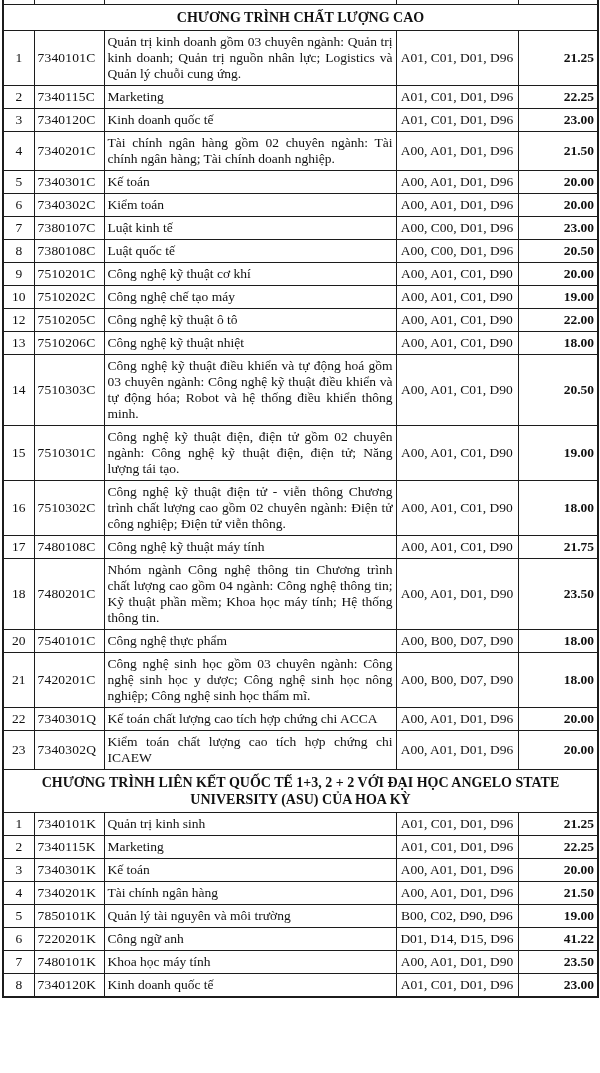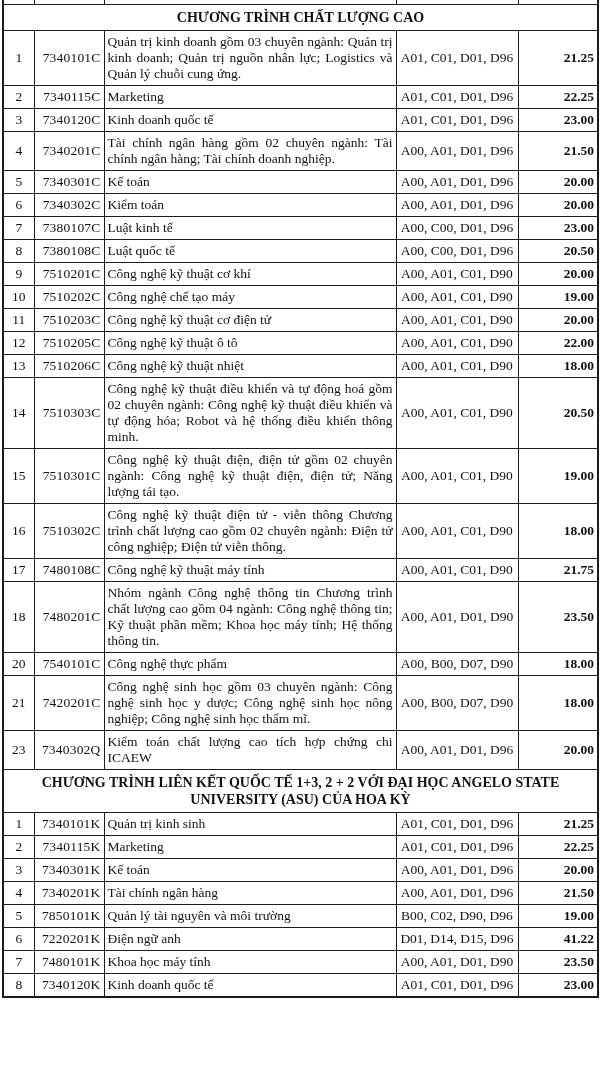--- a/index.html
+++ b/index.html
@@ -38,21 +38,21 @@
     border-top: none;
   }
   tr.section-row td {
     text-align: center;
     font-weight: bold;
     font-size: 14px;
     line-height: 17px;
     padding: 4px 6px;
   }
   td.stt   { text-align: center; }
-  td.code  { text-align: right; letter-spacing: 0.2px; }
+  td.code  { text-align: left; letter-spacing: 0.2px; }
   td.name  { text-align: justify; font-size: 13px; padding: 3px 4px; }
   td.combos{ text-align: center; }
   td.score { text-align: right; font-weight: bold; }
 </style>
 </head>
 <body>
 
 <table class="score-table">
   <colgroup>
     <col style="width:31px">
@@ -136,44 +136,37 @@
         <td class="score">20.00</td>
       </tr>
       <tr>
         <td class="stt">10</td>
         <td class="code">7510202C</td>
         <td class="name">Công nghệ chế tạo máy</td>
         <td class="combos">A00, A01, C01, D90</td>
         <td class="score">19.00</td>
       </tr>
       <tr>
-        <td class="stt">11</td>
-        <td class="code">7510203C</td>
-        <td class="name">Công nghệ kỹ thuật cơ điện tử</td>
-        <td class="combos">A00, A01, C01, D90</td>
-        <td class="score">20.00</td>
-      </tr>
-      <tr>
         <td class="stt">12</td>
         <td class="code">7510205C</td>
         <td class="name">Công nghệ kỹ thuật ô tô</td>
         <td class="combos">A00, A01, C01, D90</td>
         <td class="score">22.00</td>
       </tr>
       <tr>
         <td class="stt">13</td>
         <td class="code">7510206C</td>
         <td class="name">Công nghệ kỹ thuật nhiệt</td>
         <td class="combos">A00, A01, C01, D90</td>
         <td class="score">18.00</td>
       </tr>
       <tr>
         <td class="stt">14</td>
         <td class="code">7510303C</td>
-        <td class="name">Công nghệ kỹ thuật điều khiển và tự động hoá gồm 02 chuyên ngành: Công nghệ kỹ thuật điều khiển và tự động hóa; Robot và hệ thống điều khiển thông minh.</td>
+        <td class="name">Công nghệ kỹ thuật điều khiển và tự động hoá gồm 03 chuyên ngành: Công nghệ kỹ thuật điều khiển và tự động hóa; Robot và hệ thống điều khiển thông minh.</td>
         <td class="combos">A00, A01, C01, D90</td>
         <td class="score">20.50</td>
       </tr>
       <tr>
         <td class="stt">15</td>
         <td class="code">7510301C</td>
         <td class="name">Công nghệ kỹ thuật điện, điện tử gồm 02 chuyên ngành: Công nghệ kỹ thuật điện, điện tử; Năng lượng tái tạo.</td>
         <td class="combos">A00, A01, C01, D90</td>
         <td class="score">19.00</td>
       </tr>
@@ -206,20 +199,27 @@
         <td class="score">18.00</td>
       </tr>
       <tr>
         <td class="stt">21</td>
         <td class="code">7420201C</td>
         <td class="name">Công nghệ sinh học gồm 03 chuyên ngành: Công nghệ sinh học y dược; Công nghệ sinh học nông nghiệp; Công nghệ sinh học thẩm mĩ.</td>
         <td class="combos">A00, B00, D07, D90</td>
         <td class="score">18.00</td>
       </tr>
       <tr>
+        <td class="stt">22</td>
+        <td class="code">7340301Q</td>
+        <td class="name">Kế toán chất lượng cao tích hợp chứng chi ACCA</td>
+        <td class="combos">A00, A01, D01, D96</td>
+        <td class="score">20.00</td>
+      </tr>
+      <tr>
         <td class="stt">23</td>
         <td class="code">7340302Q</td>
         <td class="name">Kiểm toán chất lượng cao tích hợp chứng chi ICAEW</td>
         <td class="combos">A00, A01, D01, D96</td>
         <td class="score">20.00</td>
       </tr>
       <tr class="section-row">
         <td colspan="5">CHƯƠNG TRÌNH LIÊN KẾT QUỐC TẾ 1+3, 2 + 2 VỚI ĐẠI HỌC ANGELO STATE UNIVERSITY (ASU) CỦA HOA KỲ</td>
       </tr>
       <tr>
@@ -253,21 +253,21 @@
       <tr>
         <td class="stt">5</td>
         <td class="code">7850101K</td>
         <td class="name">Quản lý tài nguyên và môi trường</td>
         <td class="combos">B00, C02, D90, D96</td>
         <td class="score">19.00</td>
       </tr>
       <tr>
         <td class="stt">6</td>
         <td class="code">7220201K</td>
-        <td class="name">Điện ngữ anh</td>
+        <td class="name">Công ngữ anh</td>
         <td class="combos">D01, D14, D15, D96</td>
         <td class="score">41.22</td>
       </tr>
       <tr>
         <td class="stt">7</td>
         <td class="code">7480101K</td>
         <td class="name">Khoa học máy tính</td>
         <td class="combos">A00, A01, D01, D90</td>
         <td class="score">23.50</td>
       </tr>

